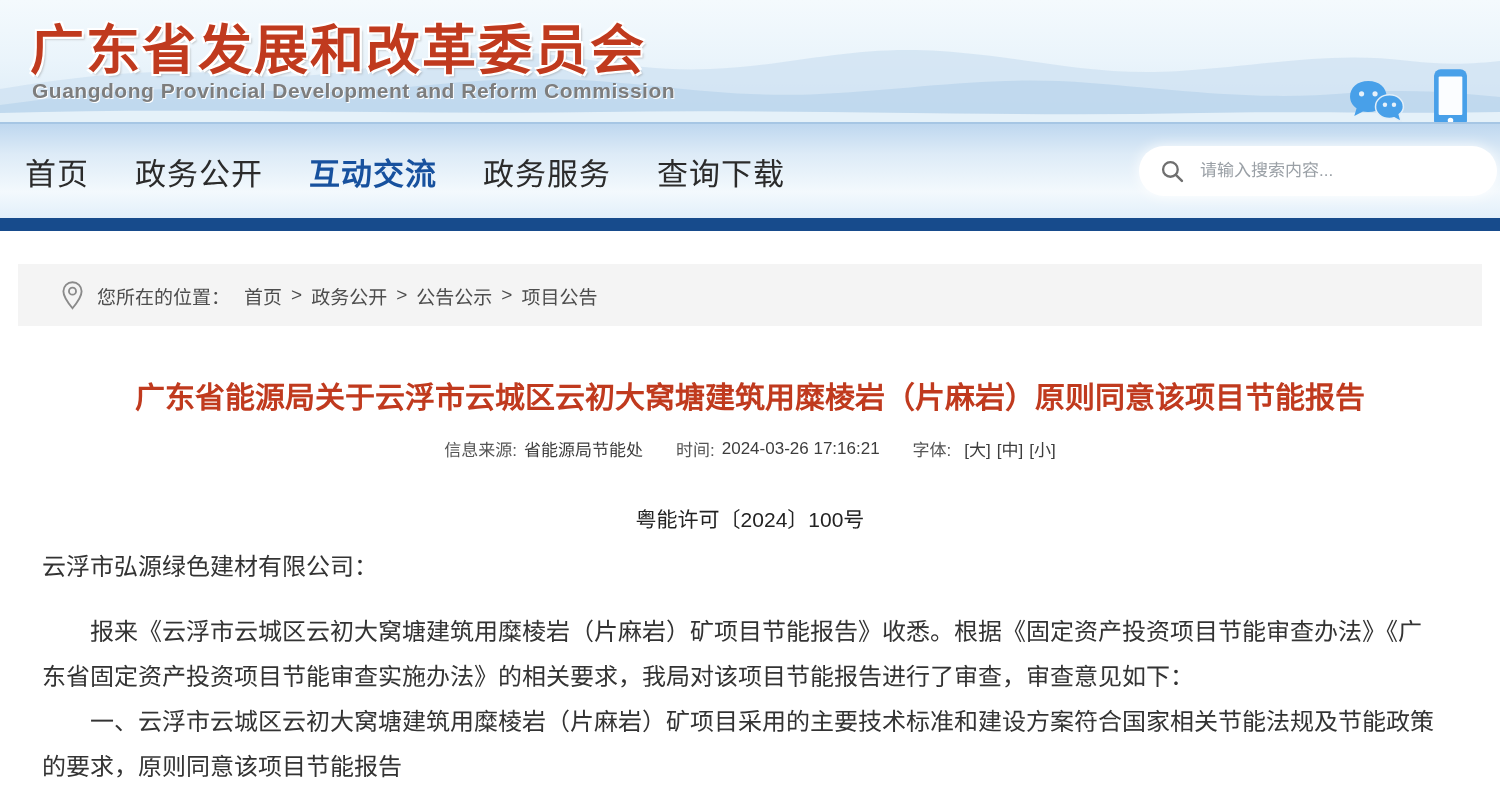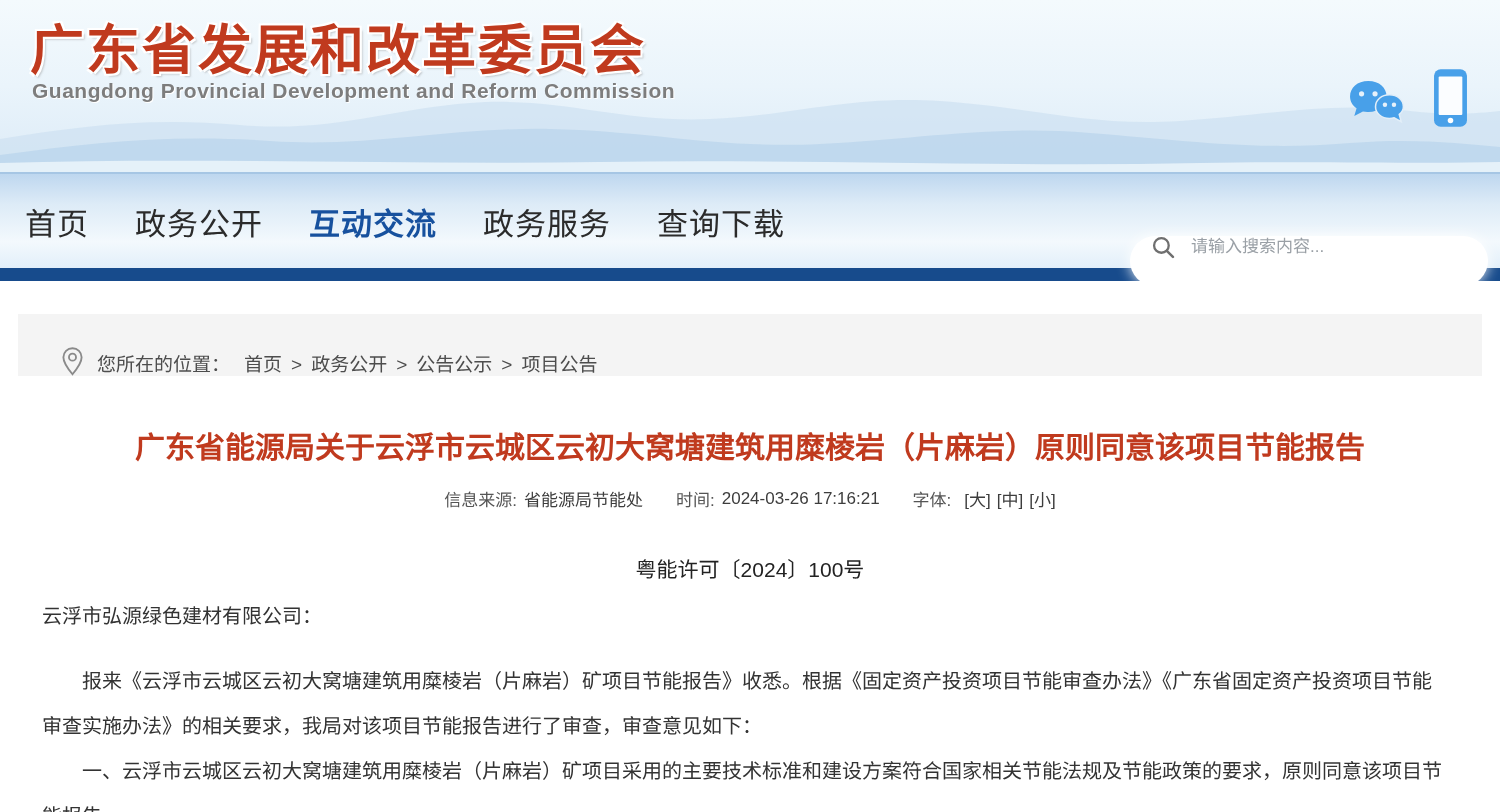--- a/index.html
+++ b/index.html
@@ -5,21 +5,21 @@
   * { box-sizing: border-box; }
   html, body { margin: 0; padding: 0; }
   body {
     width: 1500px; height: 812px; overflow: hidden;
     background: #ffffff;
     font-family: "Liberation Sans", "DejaVu Sans", sans-serif;
   }
 
   
   .header {
-    position: relative; height: 172px;
+    position: relative; height: 122px;
     background: linear-gradient(180deg, #f4fafd 0%, #eaf4fb 50%, #dcebf7 100%);
     overflow: hidden;
   }
   .mountains { position: absolute; left: 0; bottom: 0; width: 1500px; height: 141px; pointer-events: none; }
   .site-title {
     position: absolute; left: 30px; top: 6px;
     font-size: 54px; font-weight: bold; color: #c03a1e; letter-spacing: 2px;
     text-shadow: 2px 2px 0 #fff, -2px -2px 0 #fff, 2px -2px 0 #fff, -2px 2px 0 #fff, 3px 3px 2px rgba(120,120,120,.35);
     white-space: nowrap;
   }
@@ -39,40 +39,39 @@
     background: linear-gradient(180deg, #bed7ef 0%, #ddebf7 32%, #f3f9fd 72%, #e2effa 100%);
     display: flex; align-items: center;
   }
   .nav-items { display: flex; align-items: center; gap: 46px; padding-left: 25px; }
   .nav-item {
     font-size: 31px; color: #2b2b2b; text-decoration: none; letter-spacing: 1px;
     cursor: pointer; white-space: nowrap;
   }
   .nav-item.active { color: #17519e; font-weight: bold; }
   .search-box {
-    position: absolute; right: 12px; top: 50%; transform: translateY(-50%);
+    position: absolute; right: 3px; top: 50%; transform: translateY(-50%);
     width: 358px; height: 50px; background: #ffffff; border-radius: 25px;
-    display: flex; align-items: flex-start; padding: 0 18px 0 22px;
+    display: flex; align-items: center; padding: 0 18px 0 22px;
     box-shadow: 0 0 14px rgba(255,255,255,.95);
-    margin-top: 40px;
   }
   .search-box svg { flex: 0 0 auto; cursor: pointer; }
   .search-input {
     flex: 1 1 auto; border: none; outline: none; background: transparent;
     margin-left: 14px; font-size: 17px; color: #333;
     font-family: "Liberation Sans", "DejaVu Sans", sans-serif;
   }
   .search-input::placeholder { color: #9aa0a6; }
 
   .navy-bar { height: 13px; background: #174b8c; }
 
   
   .breadcrumb {
     margin: 33px 18px 0 18px; height: 62px; background: #f4f4f4;
-    display: flex; align-items: flex-end; padding-left: 44px;
+    display: flex; align-items: center; padding-left: 44px;
     font-size: 19px; color: #4d4d4d;
   }
   .breadcrumb svg { margin-right: 14px; flex: 0 0 auto; }
   .crumb-label { margin-right: 14px; }
   .crumb-link { color: #4d4d4d; text-decoration: none; cursor: pointer; }
   .crumb-sep { margin: 0 9px; color: #4d4d4d; }
 
   
   .article-title {
     margin: 54px 60px 0 60px; text-align: center;
@@ -84,21 +83,21 @@
   }
   .meta-group { display: flex; align-items: center; white-space: nowrap; }
   .meta-label { color: #555; margin-right: 7px; }
   .meta-value { color: #3d3d3d; }
   .font-option { color: #3d3d3d; margin-left: 6px; cursor: pointer; }
 
   .doc-number { margin-top: 42px; text-align: center; font-size: 21px; color: #222; }
 
   .article-body {
     margin: 11px 56px 0 42px;
-    font-size: 20px; line-height: 45px; color: #333;
+    font-size: 24px; line-height: 45px; color: #333;
   }
   .article-body p { margin: 0; }
   .article-body p.indent { text-indent: 2em; }
   .article-body p.gap-after { margin-bottom: 20px; }
 </style>
 </head>
 <body>
 
 <div class="header">
   <svg class="mountains" viewBox="0 0 1500 141" preserveAspectRatio="none">

